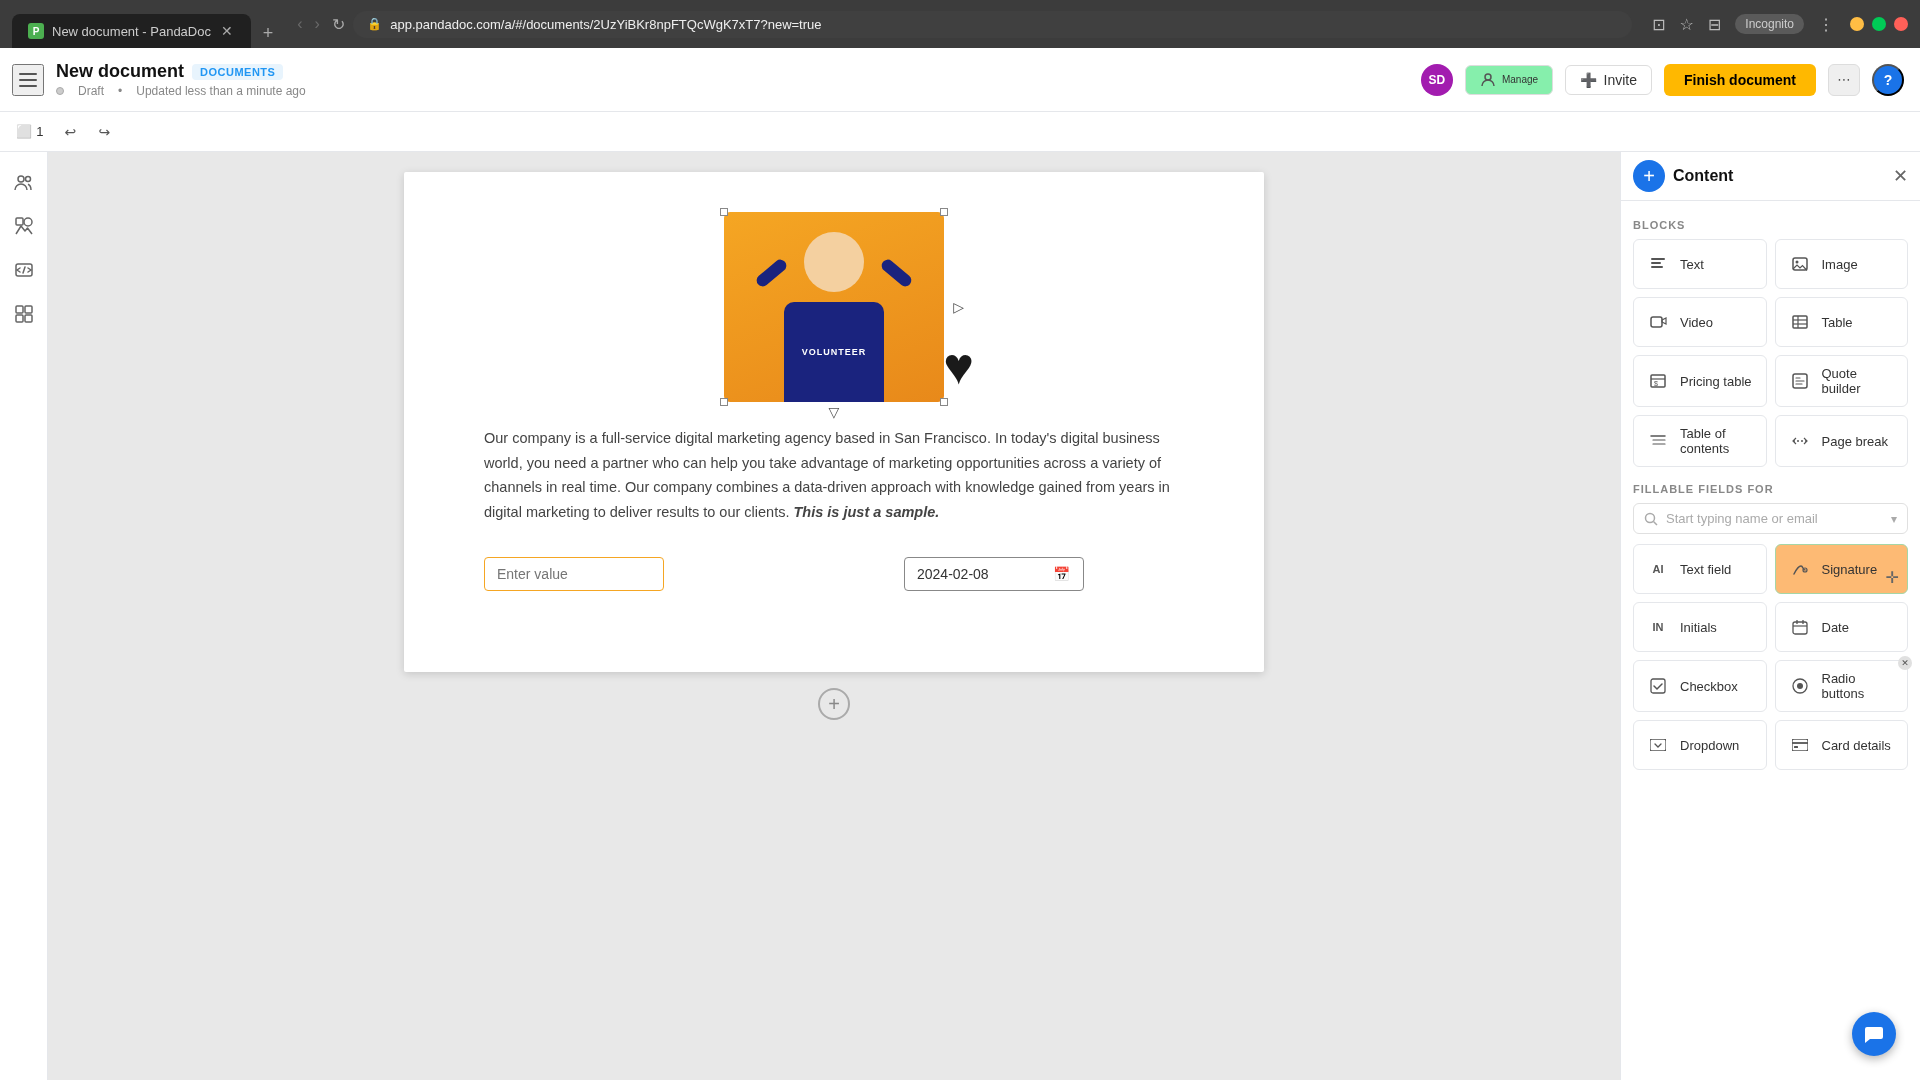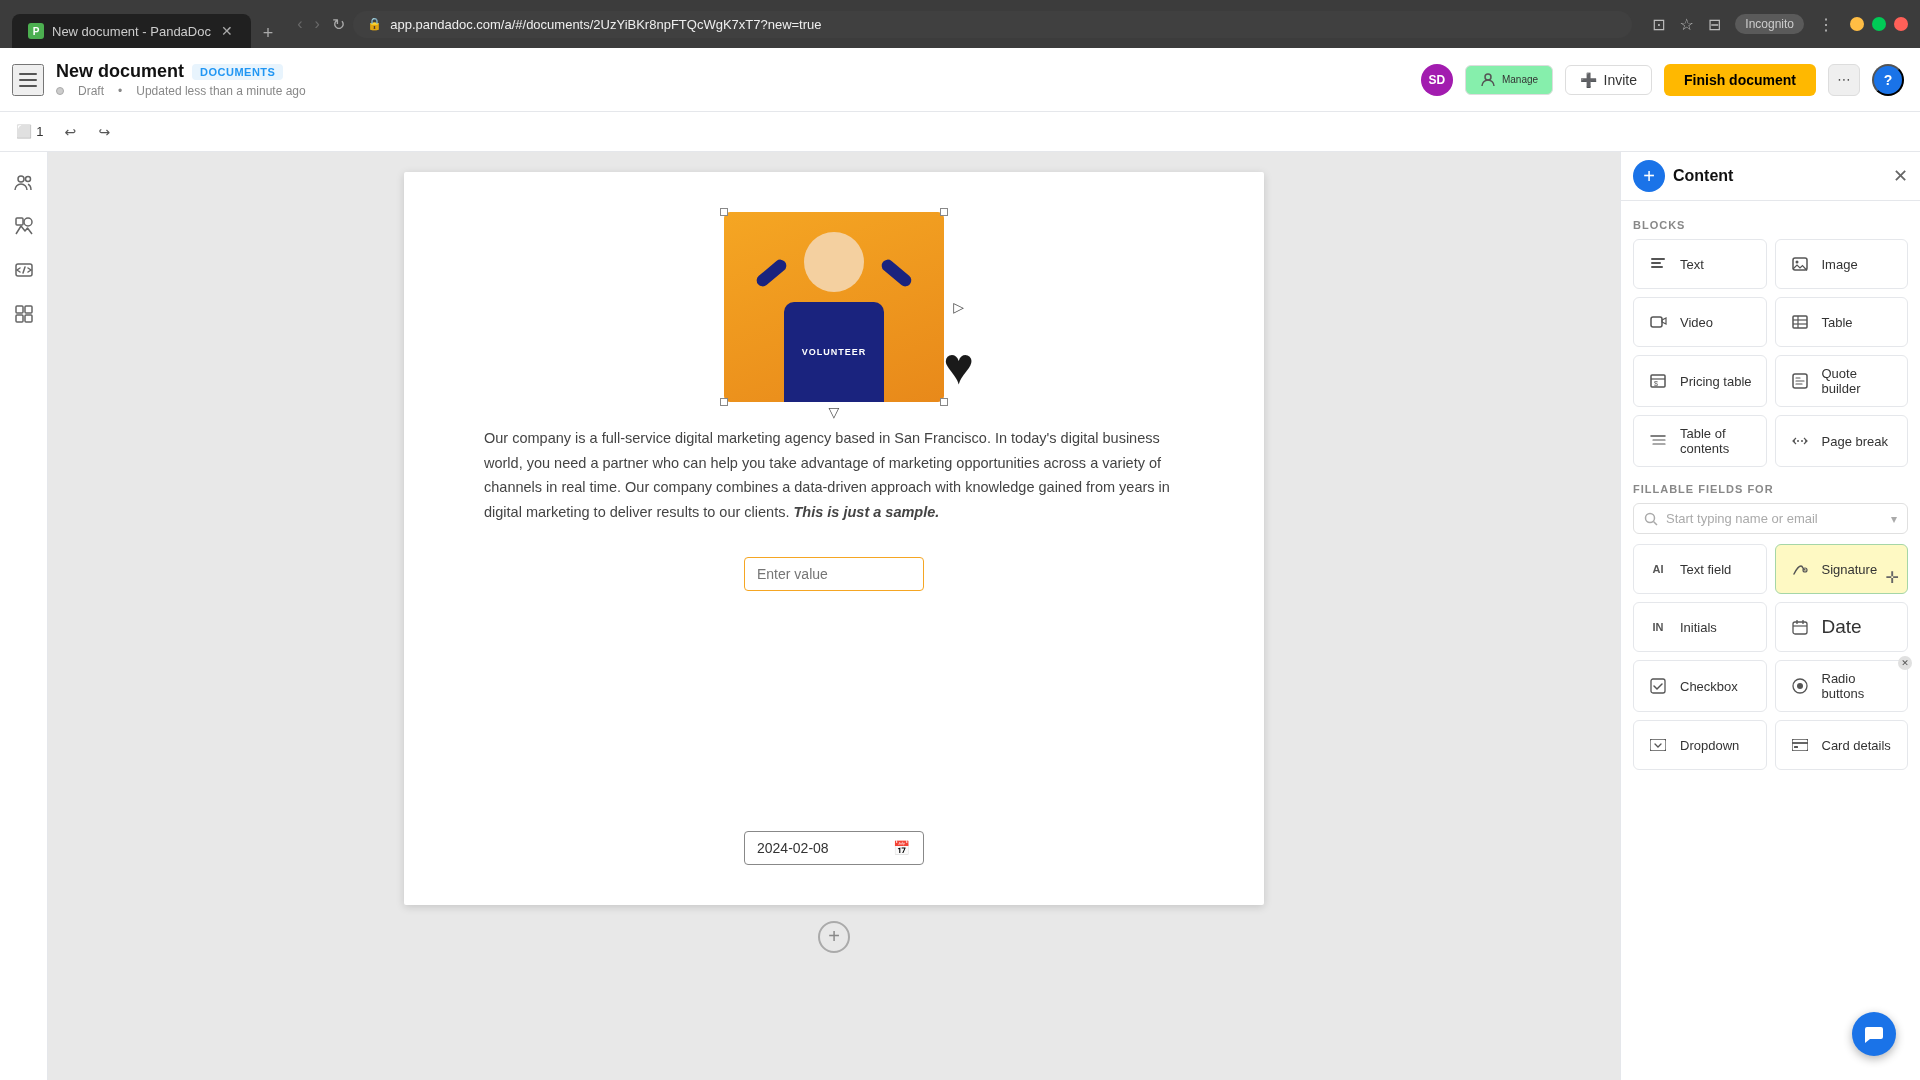--- a/index.html
+++ b/index.html
@@ -58,21 +58,21 @@
     
     .left-sidebar { width: 48px; background: #fff; border-right: 1px solid #e5e7eb; display: flex; flex-direction: column; align-items: center; padding: 12px 0; gap: 8px; }
     .sidebar-icon { width: 36px; height: 36px; display: flex; align-items: center; justify-content: center; cursor: pointer; border-radius: 6px; color: #666; font-size: 18px; }
 
     
     .doc-canvas { flex: 1; background: #e8e8e8; overflow-y: auto; display: flex; flex-direction: column; align-items: center; padding: 20px; }
     .doc-page { background: #fff; width: 860px; min-height: 500px; box-shadow: 0 2px 8px rgba(0,0,0,0.15); border-radius: 2px; padding: 40px 80px; position: relative; }
     .doc-image-area { display: flex; justify-content: center; margin-bottom: 24px; position: relative; }
     .doc-text-content { color: #444; font-size: 14.5px; line-height: 1.7; margin-bottom: 32px; }
     .doc-text-content em { font-style: italic; font-weight: 600; }
-    .doc-fields { display: flex; gap: 240px; align-items: center; flex-direction: column; }
+    .doc-fields { display: flex; gap: 240px; align-items: center; }
     .text-field-input { border: 1.5px solid #f5a623; border-radius: 4px; padding: 8px 12px; font-size: 14px; color: #f5a623; width: 180px; background: #fff; }
     .date-field-input { border: 1.5px solid #888; border-radius: 4px; padding: 8px 12px; font-size: 14px; color: #333; width: 180px; background: #fff; display: flex; align-items: center; justify-content: space-between; }
     .add-block-btn { width: 32px; height: 32px; border-radius: 50%; border: 2px solid #aaa; display: flex; align-items: center; justify-content: center; cursor: pointer; color: #888; font-size: 20px; margin: 16px auto 0; }
 
     
     .right-panel { width: 300px; border-left: 1px solid #e5e7eb; background: #fff; display: flex; flex-direction: column; }
     .panel-title { font-size: 16px; font-weight: 600; color: #111; }
     .panel-close { cursor: pointer; color: #666; font-size: 18px; }
 
     .panel-body { flex: 1; overflow-y: auto; padding: 0 12px 12px; }
@@ -375,21 +375,21 @@
             <input type="text" placeholder="Start typing name or email" style="">
             <span class="chevron-icon">▾</span>
           </div>
           <div class="fields-grid">
 
             <div class="field-block">
               <div class="field-icon" style="font-size:11px;font-weight:700;color:#555;">AI</div>
               <span style="font-size:13px;">Text field</span>
             </div>
 
-            <div class="field-block highlighted" style="background:#fef9c3;border-color:#a5d6a7;position:relative;">
+            <div class="field-block highlighted" style="background:#fdba74;border-color:#a5d6a7;position:relative;">
               <div class="field-icon">
                 <svg width="18" height="18" viewBox="0 0 18 18" fill="none">
                     <path d="M3 14c2-4 5-8 7-8s2 4 4 4" stroke="#555" stroke-width="1.5" stroke-linecap="round"></path>
                     <circle cx="14" cy="10" r="2" stroke="#555" stroke-width="1.2"></circle>
                   </svg>
               </div>
               <span style="font-size:13px;">Signature</span>
 
               <div style="position:absolute;bottom:6px;right:8px;color:#666;font-size:16px;">✛</div>
             </div>
@@ -401,21 +401,21 @@
 
             <div class="field-block">
               <div class="field-icon">
                 <svg width="16" height="16" viewBox="0 0 16 16" fill="none">
                     <rect x="1" y="3" width="14" height="12" rx="2" stroke="#555" stroke-width="1.3"></rect>
                     <line x1="1" y1="7" x2="15" y2="7" stroke="#555" stroke-width="1.2"></line>
                     <line x1="5" y1="1" x2="5" y2="5" stroke="#555" stroke-width="1.3"></line>
                     <line x1="11" y1="1" x2="11" y2="5" stroke="#555" stroke-width="1.3"></line>
                   </svg>
               </div>
-              <span style="font-size:19px;">Date</span>
+              <span style="font-size:13px;">Date</span>
             </div>
 
             <div class="field-block">
               <div class="field-icon">
                 <svg width="16" height="16" viewBox="0 0 16 16" fill="none">
                     <rect x="1" y="1" width="14" height="14" rx="2" stroke="#555" stroke-width="1.3"></rect>
                     <path d="M4 8l3 3 5-5" stroke="#555" stroke-width="1.5" stroke-linecap="round"></path>
                   </svg>
               </div>
               <span style="font-size:13px;">Checkbox</span>

